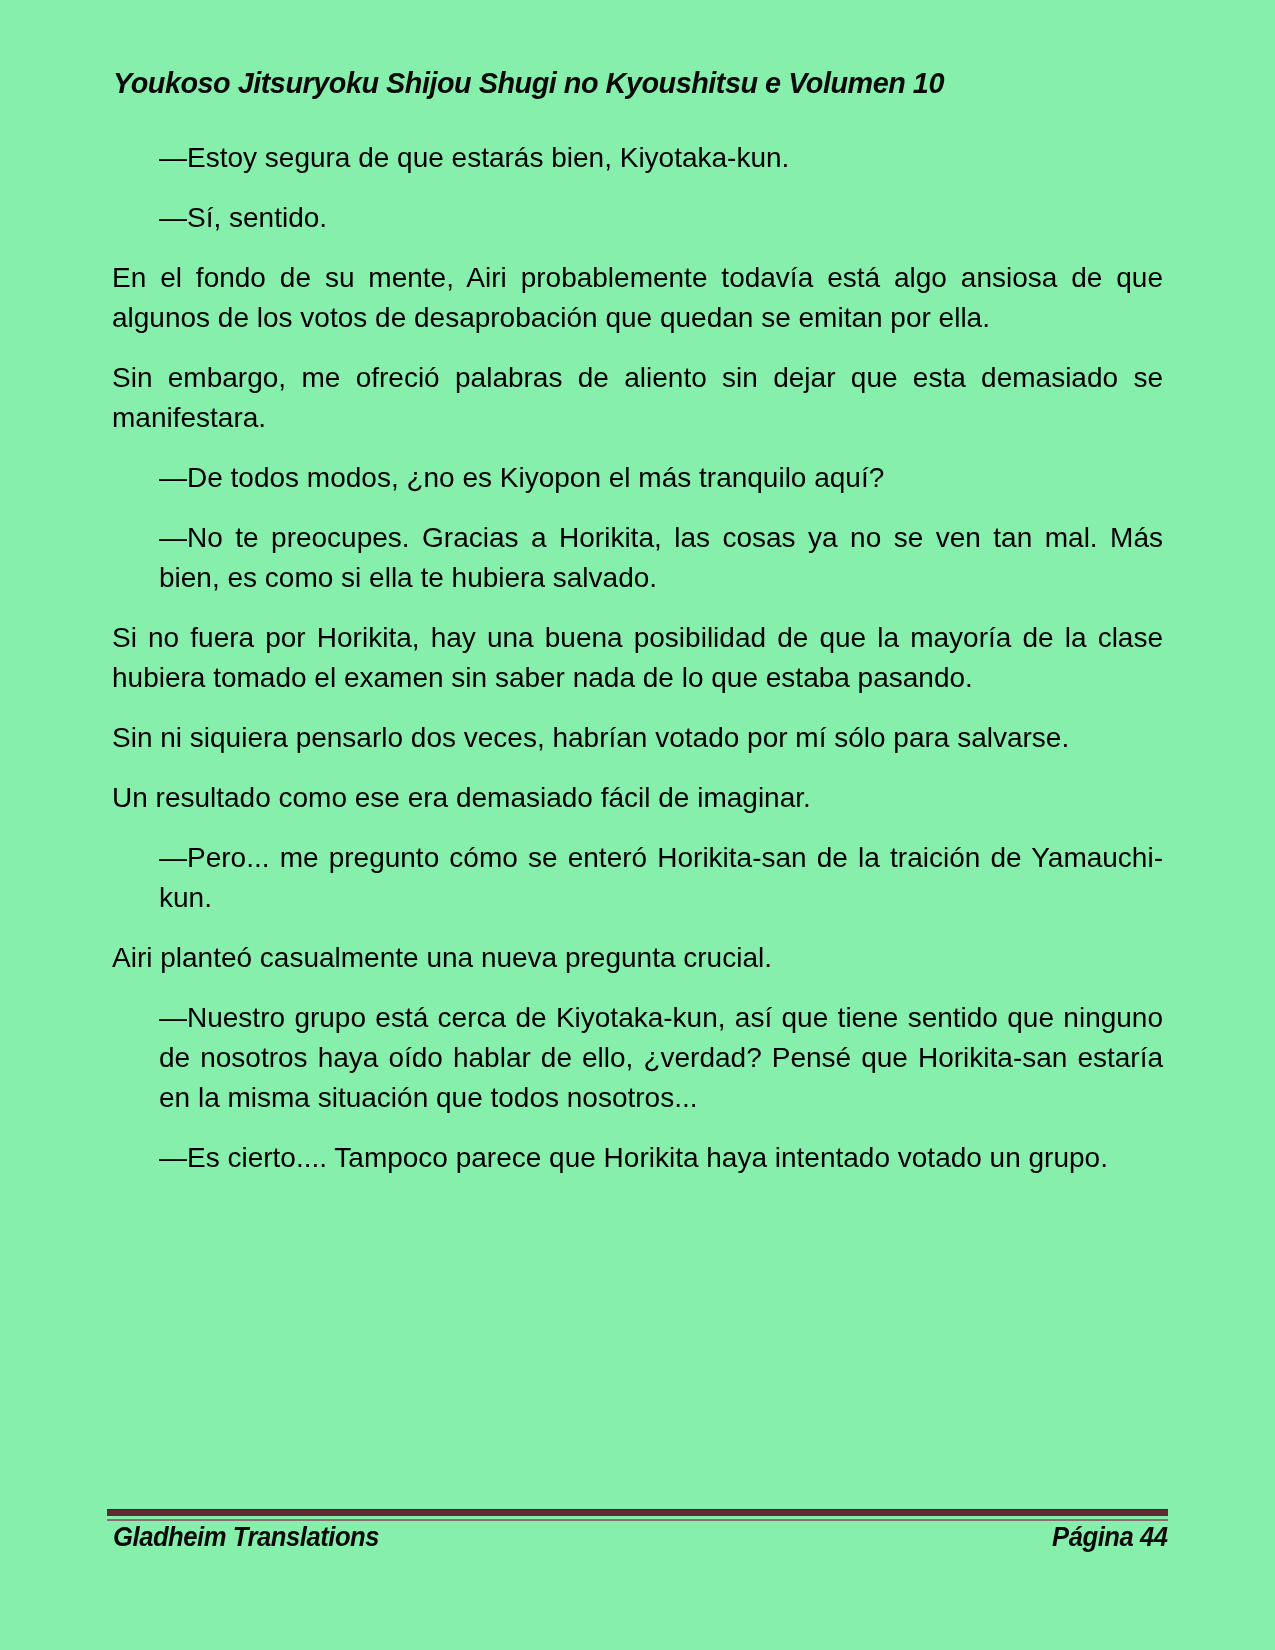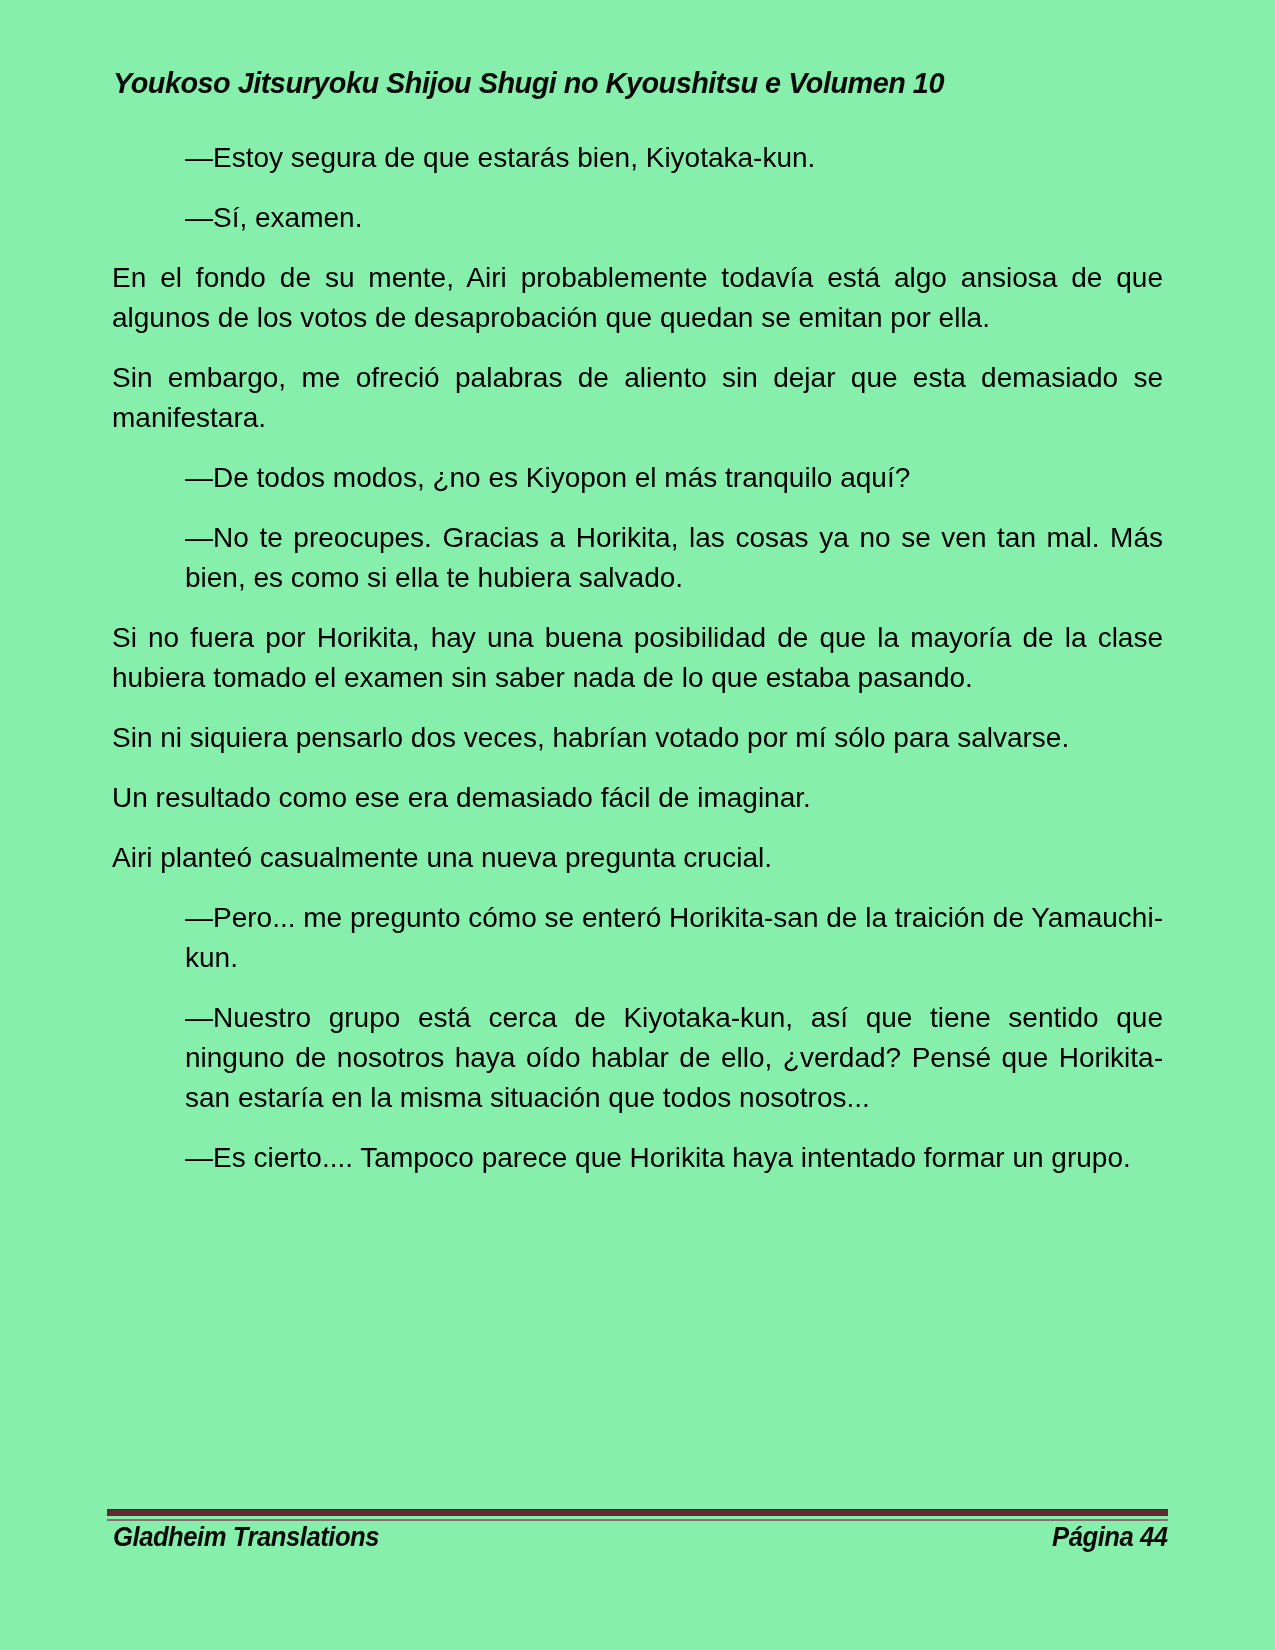--- a/index.html
+++ b/index.html
@@ -24,21 +24,21 @@
   }
   .content {
     position:absolute;
     left:112px; top:138px;
     width:1051px;
     font-size:28px;
     line-height:40px;
     text-align:justify;
   }
   .para { margin:0 0 20px 0; }
-  .para.dialogue { margin-left:73px; }
+  .para.dialogue { margin-left:47px; }
   .footer-rule {
     position:absolute;
     left:107px; top:1509px;
     width:1061px;
   }
   .footer-rule .thick { height:7px; background:#5e2a34; border-top:1px solid #46202a; box-sizing:border-box; }
   .footer-rule .thin  { height:2px; background:#8a6b72; margin-top:3px; }
   .page-footer {
     position:absolute;
     left:113px; top:1522px;
@@ -55,32 +55,32 @@
 </style>
 </head>
 <body>
 
 <div class="page">
 
   <div class="page-header">Youkoso Jitsuryoku Shijou Shugi no Kyoushitsu e Volumen 10</div>
 
   <div class="content">
       <p class="para dialogue">—Estoy segura de que estarás bien, Kiyotaka-kun.</p>
-      <p class="para dialogue">—Sí, examen.</p>
+      <p class="para dialogue">—Sí, sentido.</p>
       <p class="para normal">En el fondo de su mente, Airi probablemente todavía está algo ansiosa de que algunos de los votos de desaprobación que quedan se emitan por ella.</p>
       <p class="para normal">Sin embargo, me ofreció palabras de aliento sin dejar que esta demasiado se manifestara.</p>
       <p class="para dialogue">—De todos modos, ¿no es Kiyopon el más tranquilo aquí?</p>
       <p class="para dialogue">—No te preocupes. Gracias a Horikita, las cosas ya no se ven tan mal. Más bien, es como si ella te hubiera salvado.</p>
       <p class="para normal">Si no fuera por Horikita, hay una buena posibilidad de que la mayoría de la clase hubiera tomado el examen sin saber nada de lo que estaba pasando.</p>
       <p class="para normal">Sin ni siquiera pensarlo dos veces, habrían votado por mí sólo para salvarse.</p>
       <p class="para normal">Un resultado como ese era demasiado fácil de imaginar.</p>
+      <p class="para dialogue">—Pero... me pregunto cómo se enteró Horikita-san de la traición de Yamauchi-kun.</p>
       <p class="para normal">Airi planteó casualmente una nueva pregunta crucial.</p>
-      <p class="para dialogue">—Pero... me pregunto cómo se enteró Horikita-san de la traición de Yamauchi-kun.</p>
       <p class="para dialogue">—Nuestro grupo está cerca de Kiyotaka-kun, así que tiene sentido que ninguno de nosotros haya oído hablar de ello, ¿verdad? Pensé que Horikita-san estaría en la misma situación que todos nosotros...</p>
-      <p class="para dialogue">—Es cierto.... Tampoco parece que Horikita haya intentado formar un grupo.</p>
+      <p class="para dialogue">—Es cierto.... Tampoco parece que Horikita haya intentado votado un grupo.</p>
     </div>
 
   <div class="footer-rule">
     <div class="thick" style="background: rgb(94, 42, 52);"></div>
     <div class="thin" style="background: rgb(138, 107, 114);"></div>
   </div>
 
   <div class="page-footer">
     <span class="left">Gladheim Translations</span>
     <span class="right">Página 44</span>

